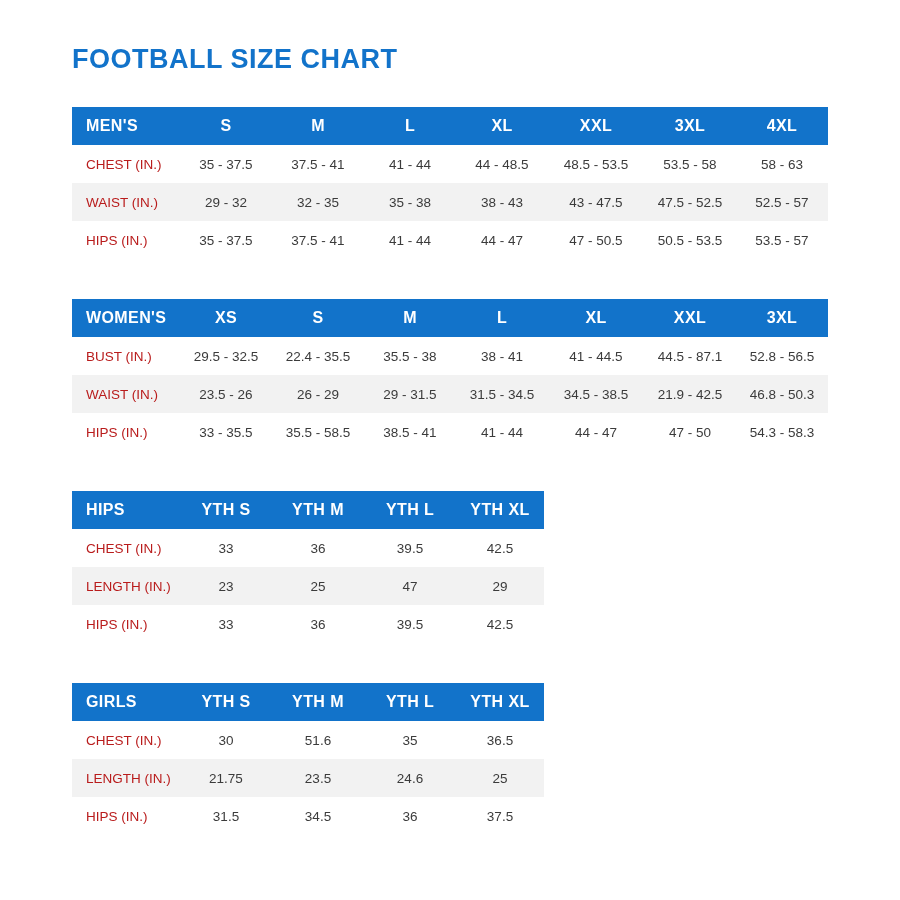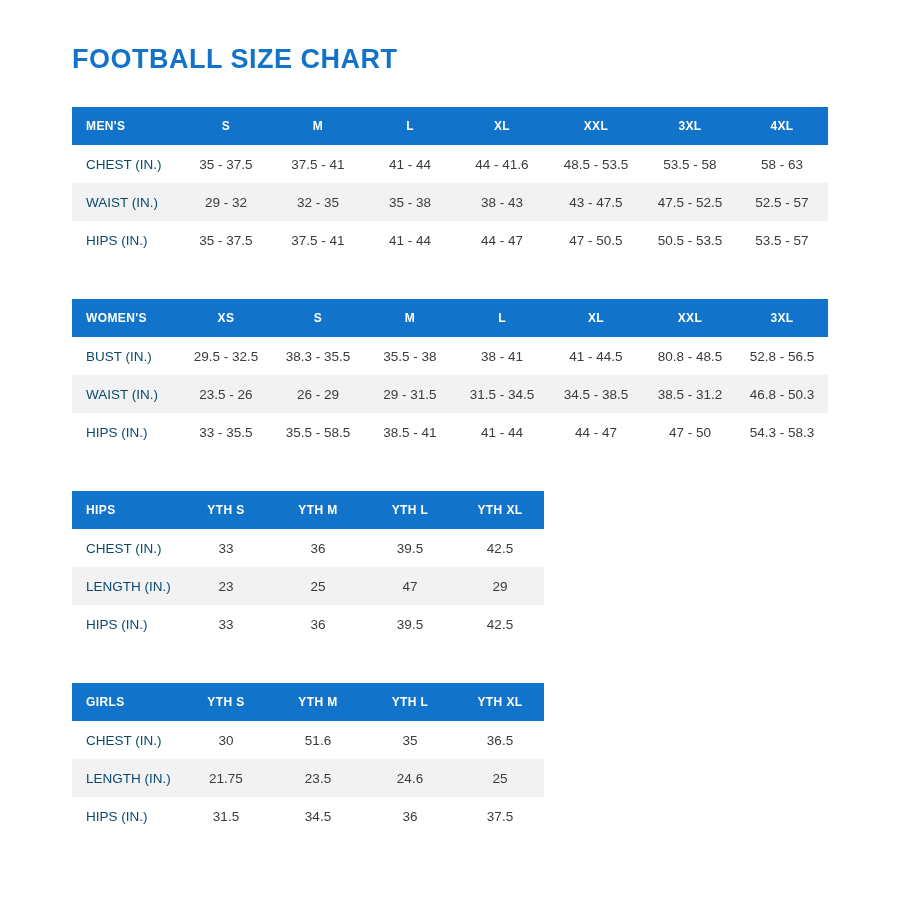--- a/index.html
+++ b/index.html
@@ -28,21 +28,21 @@
     margin: 0 0 32px 0;
   }
   table.size-table {
     border-collapse: collapse;
     table-layout: fixed;
     margin-bottom: 40px;
   }
   table.size-table th {
     background: #1273ca;
     color: #ffffff;
-    font-size: 12px;
+    font-size: 16px;
     font-weight: bold;
     height: 38px;
     text-align: center;
     letter-spacing: 0.4px;
     padding: 0 4px;
     box-sizing: border-box;
   }
   table.size-table th.row-label-head {
     text-align: left;
     padding-left: 14px;
@@ -52,21 +52,21 @@
     height: 38px;
     text-align: center;
     color: #3b3b3b;
     padding: 0 4px;
     box-sizing: border-box;
     white-space: nowrap;
   }
   table.size-table td.row-label {
     text-align: left;
     padding-left: 14px;
-    color: #0c4a6e;
+    color: #b91c1c;
   }
   table.size-table tbody tr.odd td {
     background: #ffffff;
   }
   table.size-table tbody tr.even td {
     background: #f2f2f2;
   }
   .tbl-mens  { width: 756px; }
   .tbl-womens{ width: 756px; }
   .tbl-boys  { width: 472px; }
@@ -101,21 +101,21 @@
         <th>3XL</th>
         <th>4XL</th>
       </tr>
     </thead>
     <tbody>
       <tr class="odd">
         <td class="row-label">CHEST (IN.)</td>
         <td>35 - 37.5</td>
         <td>37.5 - 41</td>
         <td>41 - 44</td>
-        <td>44 - 41.6</td>
+        <td>44 - 48.5</td>
         <td>48.5 - 53.5</td>
         <td>53.5 - 58</td>
         <td>58 - 63</td>
       </tr>
       <tr class="even">
         <td class="row-label">WAIST (IN.)</td>
         <td>29 - 32</td>
         <td>32 - 35</td>
         <td>35 - 38</td>
         <td>38 - 43</td>
@@ -156,35 +156,35 @@
         <th>L</th>
         <th>XL</th>
         <th>XXL</th>
         <th>3XL</th>
       </tr>
     </thead>
     <tbody>
       <tr class="odd">
         <td class="row-label">BUST (IN.)</td>
         <td>29.5 - 32.5</td>
-        <td>38.3 - 35.5</td>
+        <td>22.4 - 35.5</td>
         <td>35.5 - 38</td>
         <td>38 - 41</td>
         <td>41 - 44.5</td>
-        <td>80.8 - 48.5</td>
+        <td>44.5 - 87.1</td>
         <td>52.8 - 56.5</td>
       </tr>
       <tr class="even">
         <td class="row-label">WAIST (IN.)</td>
         <td>23.5 - 26</td>
         <td>26 - 29</td>
         <td>29 - 31.5</td>
         <td>31.5 - 34.5</td>
         <td>34.5 - 38.5</td>
-        <td>38.5 - 31.2</td>
+        <td>21.9 - 42.5</td>
         <td>46.8 - 50.3</td>
       </tr>
       <tr class="odd">
         <td class="row-label">HIPS (IN.)</td>
         <td>33 - 35.5</td>
         <td>35.5 - 58.5</td>
         <td>38.5 - 41</td>
         <td>41 - 44</td>
         <td>44 - 47</td>
         <td>47 - 50</td>

